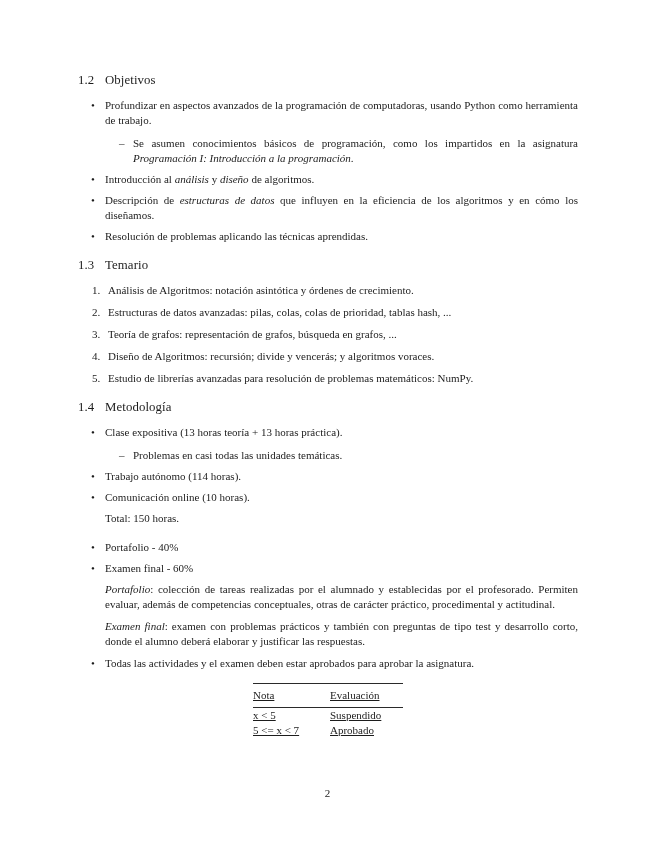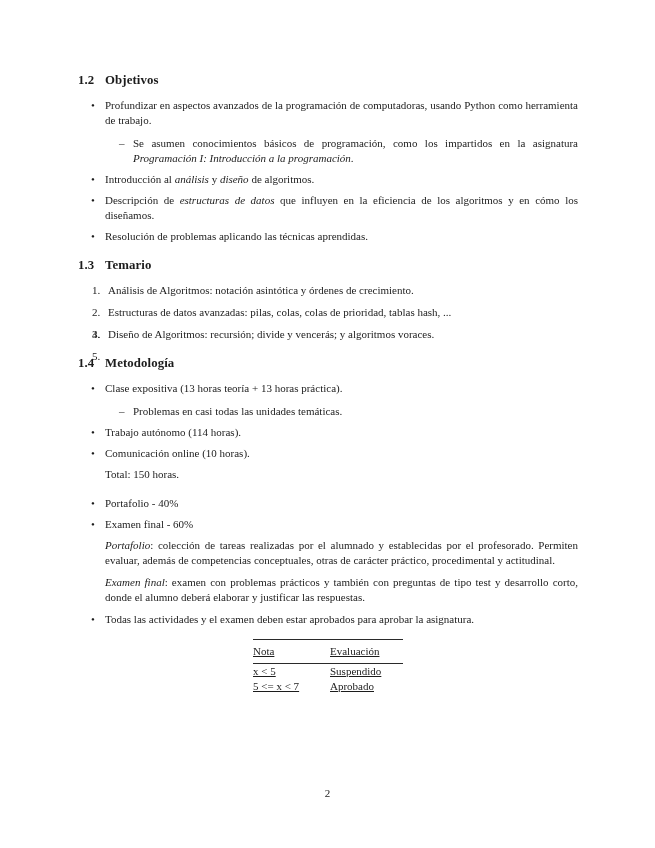--- a/index.html
+++ b/index.html
@@ -18,21 +18,21 @@
     line-height: 15px;
   }
   .content {
     position: absolute;
     left: 78px;
     top: 72px;
     width: 500px;
   }
   .sec-heading {
     font-size: 12.8px;
-    font-weight: bold;
+    font-weight: normal;
     line-height: 16px;
     margin: 13px 0 10px 0;
     letter-spacing: 0.1px;
   }
   .sec-heading:first-child { margin-top: 0; }
   .sec-num {
     display: inline-block;
     min-width: 27px;
   }
   .item {
@@ -122,23 +122,23 @@
   <div class="item"><span class="marker">•</span><span><span>Introducción al </span><i class="emph">análisis</i><span> y </span><i class="emph">diseño</i><span> de algoritmos.</span></span></div>
 
   <div class="item"><span class="marker">•</span><span><span>Descripción de </span><i class="emph">estructuras de datos</i><span> que influyen en la eficiencia de los algoritmos y en cómo los diseñamos.</span></span></div>
 
   <div class="item"><span class="marker">•</span><span>Resolución de problemas aplicando las técnicas aprendidas.</span></div>
 
   <div class="sec-heading"><span class="sec-num">1.3</span><span>Temario</span></div>
 
   <div class="enumitem"><span class="enum-num">1.</span><span>Análisis de Algoritmos: notación asintótica y órdenes de crecimiento.</span></div>
   <div class="enumitem"><span class="enum-num">2.</span><span>Estructuras de datos avanzadas: pilas, colas, colas de prioridad, tablas hash, ...</span></div>
-  <div class="enumitem"><span class="enum-num">3.</span></div>
+  <div class="enumitem"><span class="enum-num">3.</span><span>Teoría de grafos: representación de grafos, búsqueda en grafos, ...</span></div>
   <div class="enumitem"><span class="enum-num">4.</span><span>Diseño de Algoritmos: recursión; divide y vencerás; y algoritmos voraces.</span></div>
-  <div class="enumitem"><span class="enum-num">5.</span></div>
+  <div class="enumitem"><span class="enum-num">5.</span><span>Estudio de librerías avanzadas para resolución de problemas matemáticos: NumPy.</span></div>
 
   <div class="sec-heading"><span class="sec-num">1.4</span><span>Metodología</span></div>
 
   <div class="item"><span class="marker">•</span><span>Clase expositiva (13 horas teoría + 13 horas práctica).</span></div>
 
   <div class="subitem"><span class="marker">–</span><span>Problemas en casi todas las unidades temáticas.</span></div>
 
   <div class="item"><span class="marker">•</span><span>Trabajo autónomo (114 horas).</span></div>
 
   <div class="item"><span class="marker">•</span><span>Comunicación online (10 horas).</span></div>

